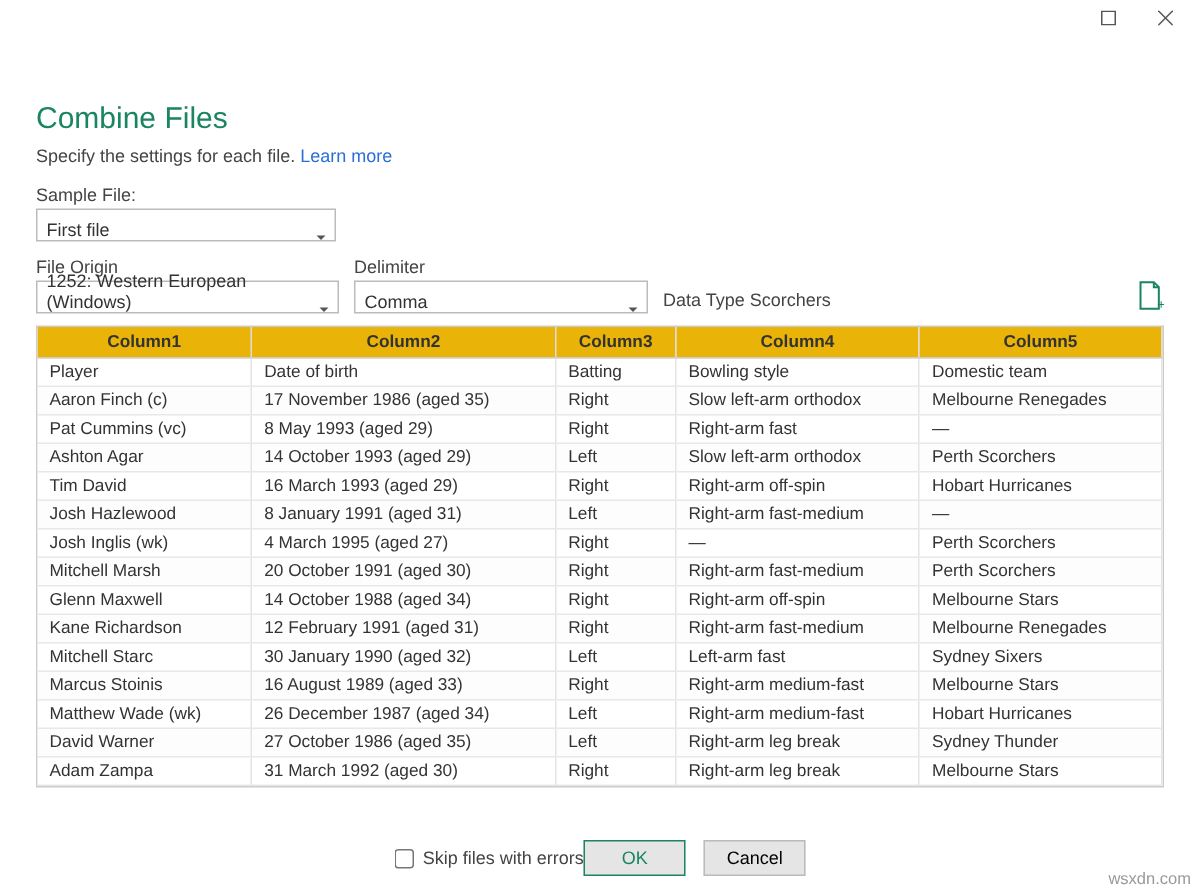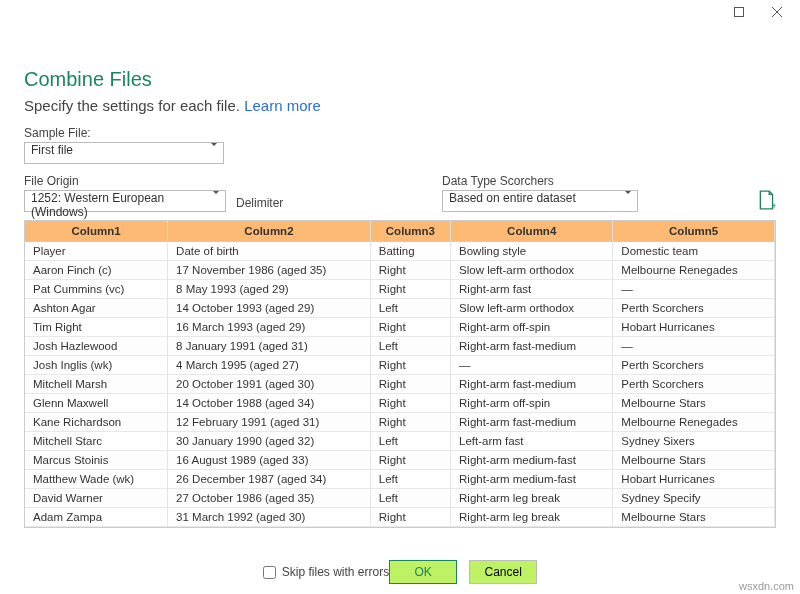--- a/index.html
+++ b/index.html
@@ -35,38 +35,38 @@
     .titlebar button svg { width: 10px; height: 10px; }
     .dialog-body { padding: 4px 24px 8px 24px; }
     .dialog-title {
       color: #1a8560;
       font-size: 20px;
       font-weight: 400;
       margin-bottom: 6px;
       margin-top: 40px;
     }
     .subtitle {
-      font-size: 15px;
+      font-size: 12px;
       color: #444;
       margin-bottom: 12px;
     }
     .learn-link { color: #2a6fd6; cursor: pointer; }
     .field-group { margin-bottom: 10px; }
     .field-label {
       display: block;
       font-size: 12px;
       color: #444;
       margin-bottom: 2px;
     }
     .dropdown {
       border: 1px solid #bbb;
       background: #fff;
       height: 22px;
       display: flex;
-      align-items: flex-start;
+      align-items: flex-end;
       justify-content: space-between;
       padding: 0 6px;
       cursor: pointer;
       font-size: 12px;
       color: #333;
     }
     .dropdown .caret {
       width: 0; height: 0;
       border-left: 3px solid transparent;
       border-right: 3px solid transparent;
@@ -88,21 +88,21 @@
       border: 1px solid #ccc;
       max-height: 362px;
       overflow: hidden;
     }
     table {
       border-collapse: collapse;
       width: 100%;
       font-size: 11.5px;
     }
     th {
-      background: #fdba74;
+      background: #eab308;
       text-align: center;
       font-weight: 600;
       padding: 4px 8px;
       border-right: 1px solid #ddd;
       border-bottom: 1px solid #ccc;
       color: #333;
     }
     td {
       padding: 3px 8px;
       border-right: 1px solid #e4e4e4;
@@ -127,21 +127,21 @@
       gap: 6px;
       font-size: 12px;
       color: #444;
     }
     .skip-wrap input[type=checkbox] { width: 13px; height: 13px; }
     .btn-row { display: flex; gap: 12px; }
     .btn {
       min-width: 68px;
       height: 24px;
       border: 1px solid #bbb;
-      background: #bef264;
+      background: #e5e5e5;
       cursor: pointer;
       font-size: 12px;
     }
     .btn.primary {
       border: 1.5px solid #1a8560;
       color: #1a8560;
     }
     .watermark {
       position: absolute;
       bottom: 2px;
@@ -189,27 +189,27 @@
   <div class="options-row">
     <div class="field-group" style="width:202px">
       <label class="field-label">File Origin</label>
       <div class="dropdown">
         <span>1252: Western European (Windows)</span>
         <span class="caret"></span>
       </div>
     </div>
     <div class="field-group" style="width:196px">
       <label class="field-label">Delimiter</label>
+      <div class="dropdown">
+        <span>Comma</span>
+        <span class="caret"></span>
+      </div>
     </div>
     <div class="field-group" style="width:196px">
       <label class="field-label">Data Type Scorchers</label>
-      <div class="dropdown">
-        <span>Based on entire dataset</span>
-        <span class="caret"></span>
-      </div>
     </div>
     <div style="flex:1"></div>
     <svg class="page-icon" viewBox="0 0 16 18">
       <path d="M2 1 h8 l3 3 v13 h-11 z" fill="none" stroke="currentColor" stroke-width="1.2"></path>
       <path d="M10 1 v3 h3" fill="none" stroke="currentColor" stroke-width="1.2"></path>
       <text x="12" y="17" font-size="8" fill="currentColor">+</text>
     </svg>
   </div>
 
   <div class="table-wrap">
@@ -246,21 +246,21 @@
             <td>—</td>
           </tr>
           <tr>
             <td>Ashton Agar</td>
             <td>14 October 1993 (aged 29)</td>
             <td>Left</td>
             <td>Slow left-arm orthodox</td>
             <td>Perth Scorchers</td>
           </tr>
           <tr>
-            <td>Tim Right</td>
+            <td>Tim David</td>
             <td>16 March 1993 (aged 29)</td>
             <td>Right</td>
             <td>Right-arm off-spin</td>
             <td>Hobart Hurricanes</td>
           </tr>
           <tr>
             <td>Josh Hazlewood</td>
             <td>8 January 1991 (aged 31)</td>
             <td>Left</td>
             <td>Right-arm fast-medium</td>
@@ -313,21 +313,21 @@
             <td>26 December 1987 (aged 34)</td>
             <td>Left</td>
             <td>Right-arm medium-fast</td>
             <td>Hobart Hurricanes</td>
           </tr>
           <tr>
             <td>David Warner</td>
             <td>27 October 1986 (aged 35)</td>
             <td>Left</td>
             <td>Right-arm leg break</td>
-            <td>Sydney Specify</td>
+            <td>Sydney Thunder</td>
           </tr>
           <tr>
             <td>Adam Zampa</td>
             <td>31 March 1992 (aged 30)</td>
             <td>Right</td>
             <td>Right-arm leg break</td>
             <td>Melbourne Stars</td>
           </tr>
         </tbody>
     </table>

